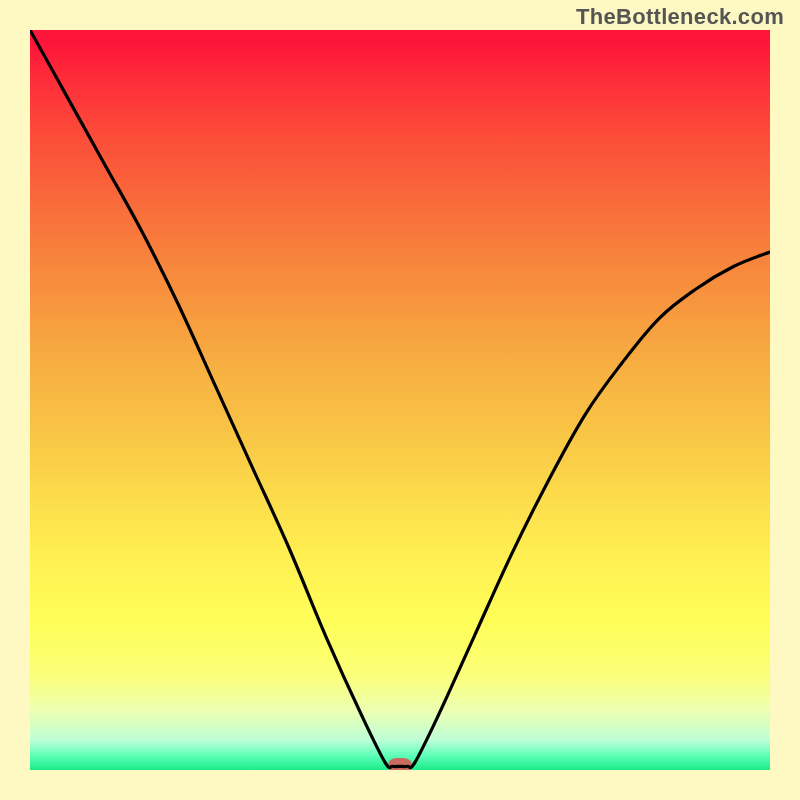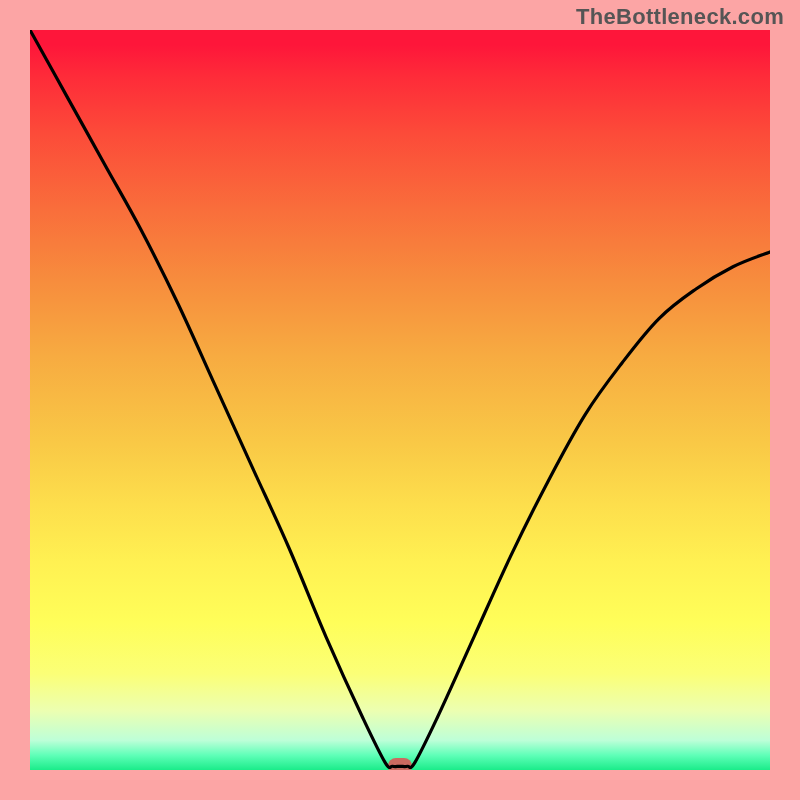--- a/index.html
+++ b/index.html
@@ -8,21 +8,21 @@
     width: 800px;
     height: 800px;
     background: #000;
     font-family: Arial, Helvetica, sans-serif;
     overflow: hidden;
   }
   .container {
     position: relative;
     width: 800px;
     height: 800px;
-    background: #fca5a5;
+    background: #fef9c3;
   }
   .watermark {
     position: absolute;
     top: 4px;
     right: 16px;
     color: #555;
     font-size: 22px;
     font-weight: 600;
     letter-spacing: 0.3px;
     z-index: 40;

